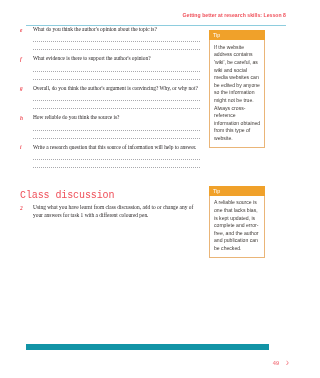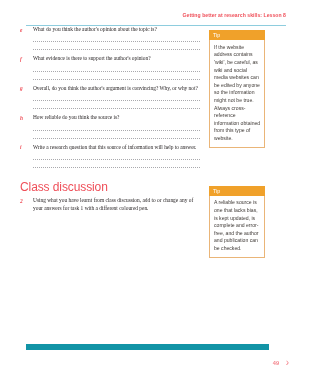--- a/index.html
+++ b/index.html
@@ -85,24 +85,24 @@
     letter-spacing: -0.02px;
   }
   .answer-lines { margin-left: 13px; margin-top: 1px; }
   .dotline {
     height: 8.2px;
     border-bottom: 0.7px dotted #a9a9ad;
   }
 
   
   .section-heading {
-    font-family: Liberation Sans, sans-serif;
-    font-size: 12px;
-    color: #ef4e58;
-    margin: 12px 0 3px 0;
+    font-family: Liberation Mono, monospace;
+    font-size: 10px;
+    color: #ef4e58;
+    margin: 22px 0 3px 0;
     letter-spacing: -0.1px;
   }
   .numitem { position: relative; }
   .nlabel {
     position: absolute;
     left: 0; top: 0.5px;
     width: 9px;
     font-family: "Liberation Serif", serif;
     font-size: 5.4px;
     font-weight: bold;

